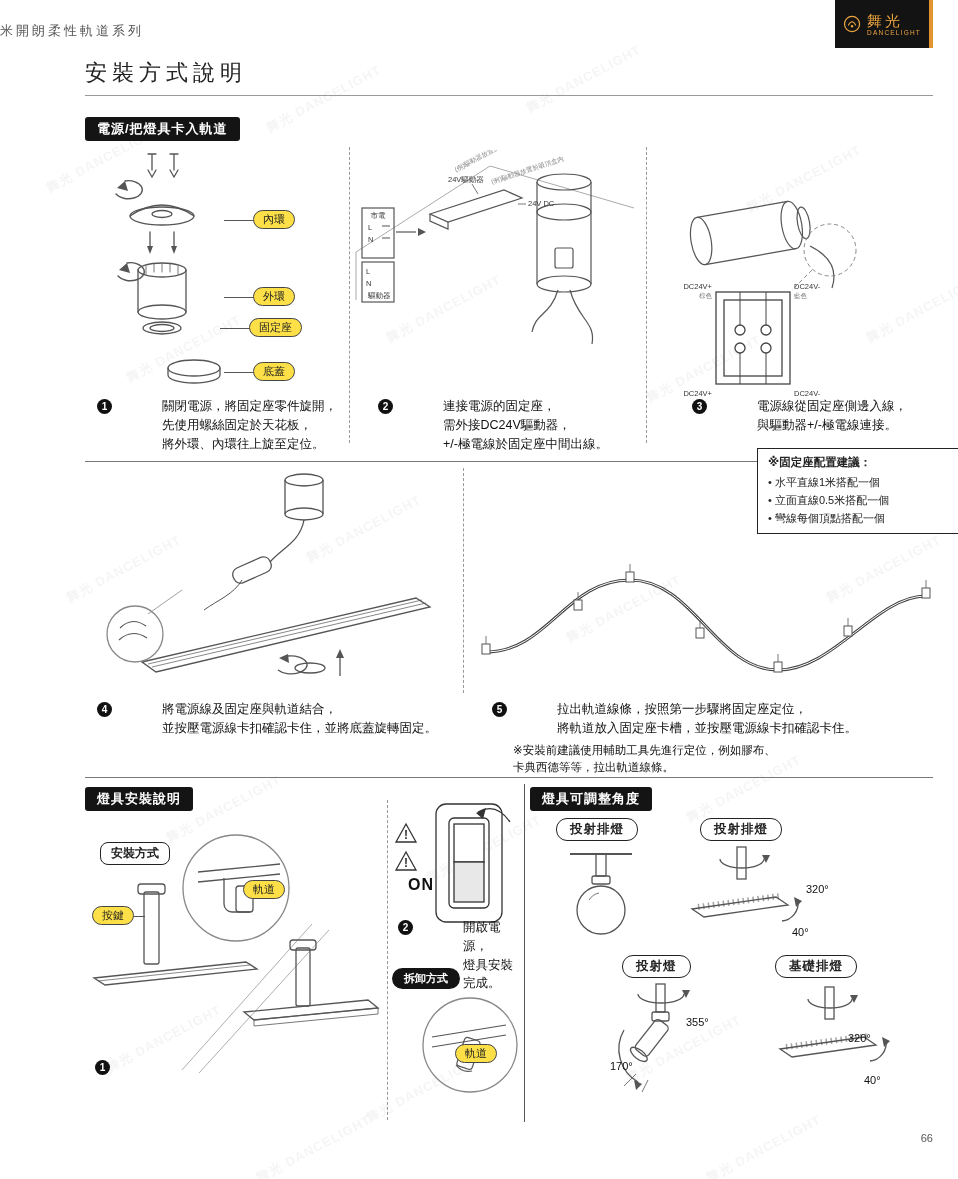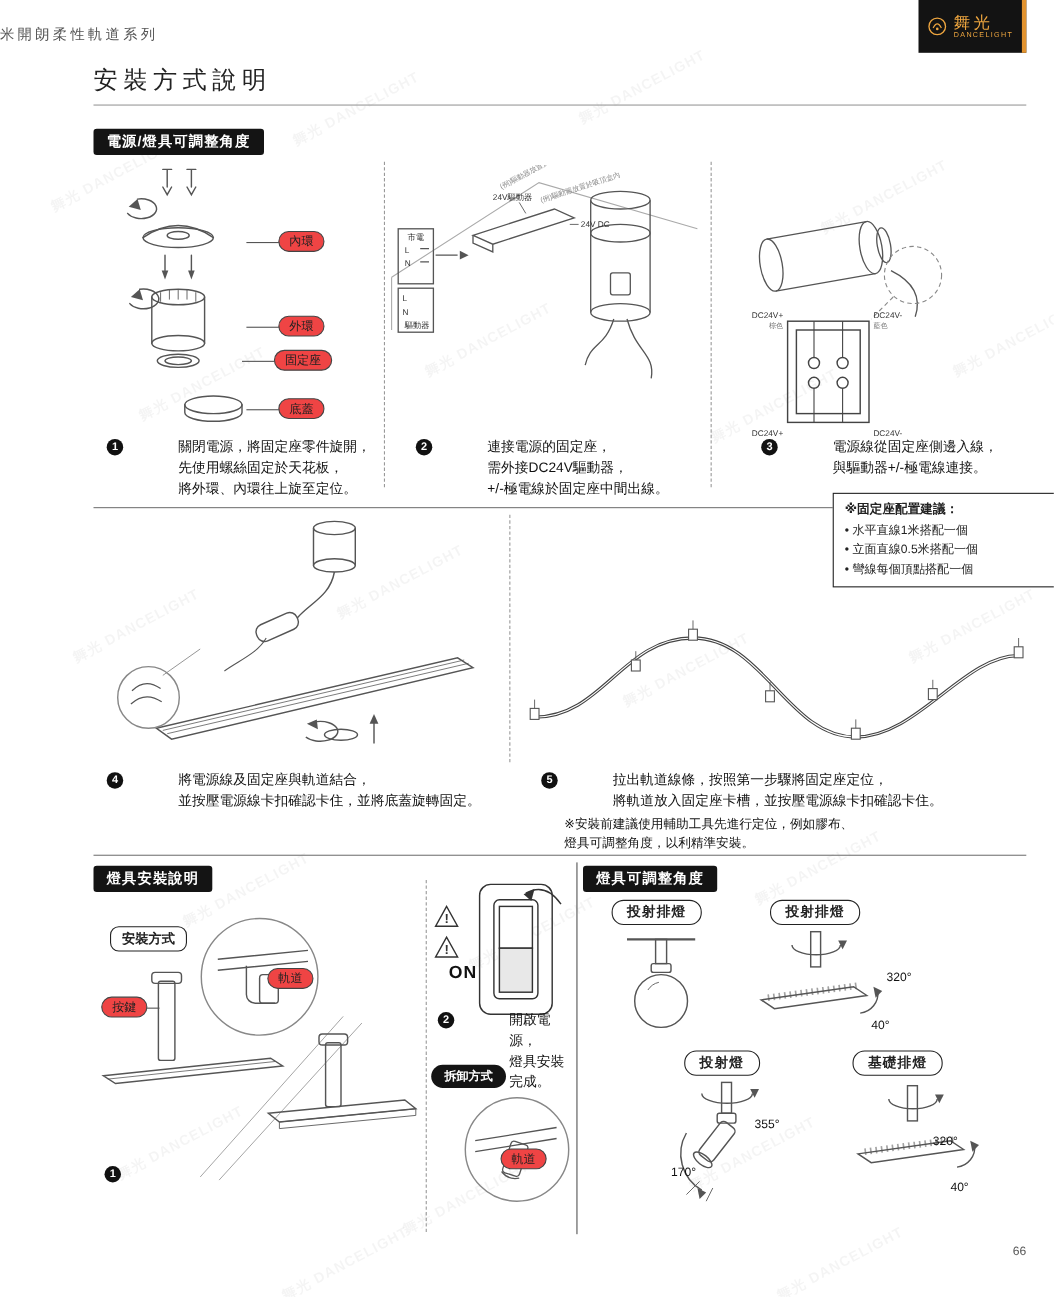--- a/index.html
+++ b/index.html
@@ -25,21 +25,21 @@
   .page-title { position:absolute; left:85px; top:58px; font-size:22px; letter-spacing:5px; color:#222; }
 
   .hr { position:absolute; left:85px; width:848px; border-top:1px solid #777; }
 
   .badge { position:absolute; background:#141414; color:#fff; font-size:13px; font-weight:bold;
            letter-spacing:1px; padding:3px 12px; border-radius:3px; }
 
   .sep-dash { position:absolute; border-left:1px dashed #999; width:0; }
   .sep-solid { position:absolute; border-left:1px solid #555; width:0; }
 
-  .pill { position:absolute; border:1px solid #444; border-radius:10px; background:#ef4444;
+  .pill { position:absolute; border:1px solid #444; border-radius:10px; background:#fde047;
           font-size:11px; padding:1px 9px; color:#222; white-space:nowrap; }
   .leader::before { content:""; position:absolute; right:100%; top:50%; width:30px; border-top:1px solid #555; }
   .leader-r::after { content:""; position:absolute; left:100%; top:50%; width:12px; border-top:1px solid #555; }
 
   .tag { position:absolute; border:1.5px solid #222; border-radius:8px; background:#fff;
          font-size:12px; font-weight:bold; padding:2px 10px; }
 
   .blackpill { position:absolute; background:#141414; color:#fff; border-radius:11px;
                font-size:11px; font-weight:bold; padding:3px 12px; }
 
@@ -99,21 +99,21 @@
     </svg>
     <div class="logo-txt">
       <div class="logo-cn">舞光</div>
       <div class="logo-en">DANCELIGHT</div>
     </div>
   </div>
 
   <div class="page-title">安裝方式說明</div>
   <div class="hr" style="top:95px; border-top-color:#999"></div>
 
-  <div class="badge" style="left:85px; top:117px">電源/燈具可調整角度</div>
+  <div class="badge" style="left:85px; top:117px">電源/把燈具卡入軌道</div>
 
   <svg class="diagram" style="left:88px; top:148px" width="250" height="250" viewBox="0 0 250 250">
     <g stroke="#555" fill="none" stroke-width="1.3" stroke-linecap="round">
       <path d="M60,6 h8 M64,6 v16 M60,22 l4,7 4,-7"></path>
       <path d="M82,6 h8 M86,6 v16 M82,22 l4,7 4,-7"></path>
       <path d="M28,46 a14,9 0 1 0 9,-13"></path>
       <path d="M42,68 Q74,46 106,68"></path>
       <ellipse cx="74" cy="68" rx="32" ry="9"></ellipse>
       <ellipse cx="74" cy="66" rx="10" ry="3.5"></ellipse>
       <path d="M62,84 v14 M86,84 v14"></path>
@@ -287,21 +287,21 @@
     <span class="stepnum">4</span>
     <div class="steptext">將電源線及固定座與軌道結合，
 並按壓電源線卡扣確認卡住，並將底蓋旋轉固定。</div>
   </div>
   <div class="step" style="left:492px; top:700px; width:430px">
     <span class="stepnum">5</span>
     <div class="steptext">拉出軌道線條，按照第一步驟將固定座定位，
 將軌道放入固定座卡槽，並按壓電源線卡扣確認卡住。</div>
   </div>
   <div class="note" style="left:513px; top:742px; width:410px">※安裝前建議使用輔助工具先進行定位，例如膠布、
-燈具可調整角度，以利精準安裝。</div>
+卡典西德等等，拉出軌道線條。</div>
 
   <div class="hr" style="top:777px"></div>
 
   <div class="badge" style="left:85px; top:787px">燈具安裝說明</div>
   <div class="badge" style="left:530px; top:787px">燈具可調整角度</div>
 
   <div class="sep-solid" style="left:524px; top:784px; height:338px"></div>
   <div class="sep-dash" style="left:387px; top:800px; height:320px"></div>
 
   <div class="tag" style="left:100px; top:842px">安裝方式</div>

